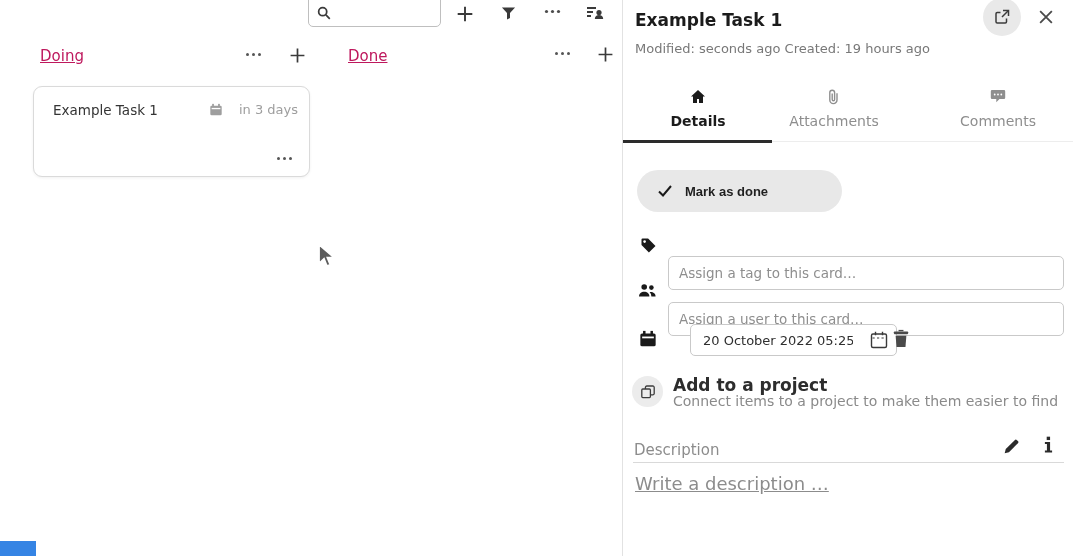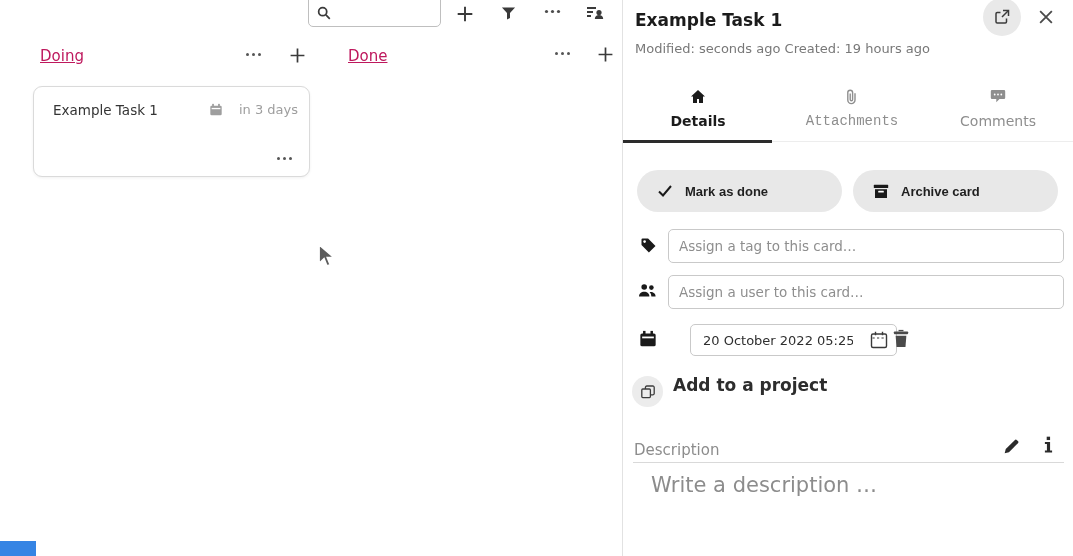--- a/index.html
+++ b/index.html
@@ -47,37 +47,37 @@
 
   .pill{position:absolute;top:170px;width:205px;height:42px;border:none;border-radius:21px;
     background:#e8e8e8;display:flex;align-items:center;padding:0 0 0 20px;gap:12px;
     box-sizing:border-box;cursor:pointer;}
   .pill .p-label{font-size:13px;font-weight:bold;color:#1f1f1f;}
   .pill.done{left:14px;}
   .pill.archive{left:230px;}
 
   .field{position:absolute;left:45px;width:396px;height:34px;border:1px solid #c9c9c9;
     border-radius:5px;box-sizing:border-box;font:13.5px "DejaVu Sans",sans-serif;
-    padding:0 8px 0 10px;color:#2f2f2f;outline:none;}
+    padding:0 8px 0 10px;color:#2f2f2f;outline:none;margin-top:27px;}
   input::placeholder{color:#8e8e8e;opacity:1;}
 
   .date-field{position:absolute;left:47px;top:324px;width:207px;height:32px;border:1px solid #c9c9c9;
     border-radius:5px;box-sizing:border-box;background:#fff;margin-left:20px;}
   .date-field input{position:absolute;left:10px;top:7px;width:150px;border:none;outline:none;
     font:13px "DejaVu Sans",sans-serif;color:#2f2f2f;background:transparent;}
   .date-field .cal-btn{position:absolute;right:7px;top:5px;background:none;border:none;padding:0;cursor:pointer;}
 
   .proj-circle{left:9px;top:376px;width:31px;height:31px;border-radius:50%;background:#ececec;
     display:flex;align-items:center;justify-content:center;}
   .proj-title{left:50px;top:375px;font-size:17px;font-weight:bold;color:#2d2d2d;}
   .proj-sub{left:50px;top:393px;font-size:14px;color:#8a8a8a;}
 
   .desc-label{left:11px;top:441px;font-size:15px;color:#8c8c8c;}
   .desc-line{left:10px;top:462px;width:431px;height:1px;background:#d9d9d9;}
-  .desc-placeholder{left:28px;top:473px;font-size:21px;color:#8c8c8c;}
+  .desc-placeholder{left:12px;top:473px;font-size:18px;color:#8c8c8c;text-decoration:underline;}
 </style>
 </head>
 <body>
 
 <div class="abs search-box">
   <span class="mag">
     <svg width="14" height="14" viewBox="0 0 16 16">
         <circle cx="6.5" cy="6.5" r="4.6" fill="none" stroke="#3a3a3a" stroke-width="2"></circle>
         <line x1="10.2" y1="10.2" x2="14.6" y2="14.6" stroke="#3a3a3a" stroke-width="2"></line>
       </svg>
@@ -213,21 +213,21 @@
   <div class="abs tabs">
     <div class="tab active" style="left:0;">
       <div class="t-icon">
         <svg width="16" height="16" viewBox="0 0 16 16">
             <path d="M8 1L1 7.6h2V14h4v-4h2v4h4V7.6h2z" fill="#1b1b1b"></path>
           </svg>
       </div>
       <div class="t-label">Details</div>
       <div class="t-underline"></div>
     </div>
-    <div class="tab" style="left:154px;font-family:Liberation Mono, monospace;">
+    <div class="tab" style="left:136px;">
       <div class="t-icon">
         <svg width="14" height="16" viewBox="0 0 14 16" fill="none" stroke="#8e8e8e" stroke-width="1.4">
           <path d="M11 4.2v6.8a3.6 3.6 0 0 1-7.2 0V3.6a2.4 2.4 0 0 1 4.8 0v7a1.2 1.2 0 0 1-2.4 0V4.5"></path>
         </svg>
       </div>
       <div class="t-label">Attachments</div>
     </div>
     <div class="tab" style="left:300px;">
       <div class="t-icon">
         <svg width="16" height="15" viewBox="0 0 16 15">
@@ -242,30 +242,20 @@
   </div>
 
   <button class="pill done">
     <span>
       <svg width="16" height="14" viewBox="0 0 16 14">
           <path d="M2 7.5l4 4 8-9.5" fill="none" stroke="#1a1a1a" stroke-width="2"></path>
         </svg>
     </span>
     <span class="p-label">Mark as done</span>
   </button>
-  <button class="pill archive">
-    <span>
-      <svg width="16" height="15" viewBox="0 0 16 15">
-          <rect x="0.8" y="0.8" width="14.4" height="3.2" rx="0.6" fill="#1a1a1a"></rect>
-          <path d="M2 5.2h12V14H2z" fill="#1a1a1a"></path>
-          <rect x="5.2" y="6.8" width="5.6" height="1.7" rx="0.5" fill="#fff"></rect>
-        </svg>
-    </span>
-    <span class="p-label">Archive card</span>
-  </button>
 
   <span class="abs" style="left:17px;top:237px;">
     <svg width="17" height="17" viewBox="0 0 17 17">
         <path d="M1.5 8.1V2.6a1.1 1.1 0 0 1 1.1-1.1h5.5l7.4 7.4-6.6 6.6z" fill="#1a1a1a"></path>
         <circle cx="4.6" cy="4.6" r="1.3" fill="#fff"></circle>
       </svg>
   </span>
   <input class="field" style="top: 229px;" placeholder="Assign a tag to this card…">
 
   <span class="abs" style="left:15px;top:283px;">
@@ -310,20 +300,21 @@
 
   <div class="abs proj-circle">
     <span>
       <svg width="16" height="16" viewBox="0 0 16 16" fill="none" stroke="#3c3c3c" stroke-width="1.3">
         <rect x="1.8" y="5" width="8.6" height="8.6" rx="1"></rect>
         <path d="M5.4 5V3.4A1.4 1.4 0 0 1 6.8 2h6a1.4 1.4 0 0 1 1.4 1.4v6a1.4 1.4 0 0 1-1.4 1.4h-2.2"></path>
       </svg>
     </span>
   </div>
   <div class="abs proj-title">Add to a project</div>
+  <div class="abs proj-sub">Connect items to a project to make them easier to find</div>
 
   <div class="abs desc-label">Description</div>
   <button class="abs tool-btn" style="left:380px;top:438px;">
     <span>
       <svg width="17" height="17" viewBox="0 0 16 16">
           <path d="M1.6 14.4l1-4L11 2a1.5 1.5 0 0 1 2.1 0l0.9 0.9a1.5 1.5 0 0 1 0 2.1L5.6 13.4z" fill="#2b2b2b"></path>
         </svg>
     </span>
   </button>
   <button class="abs tool-btn" style="left:421px;top:436px;">

